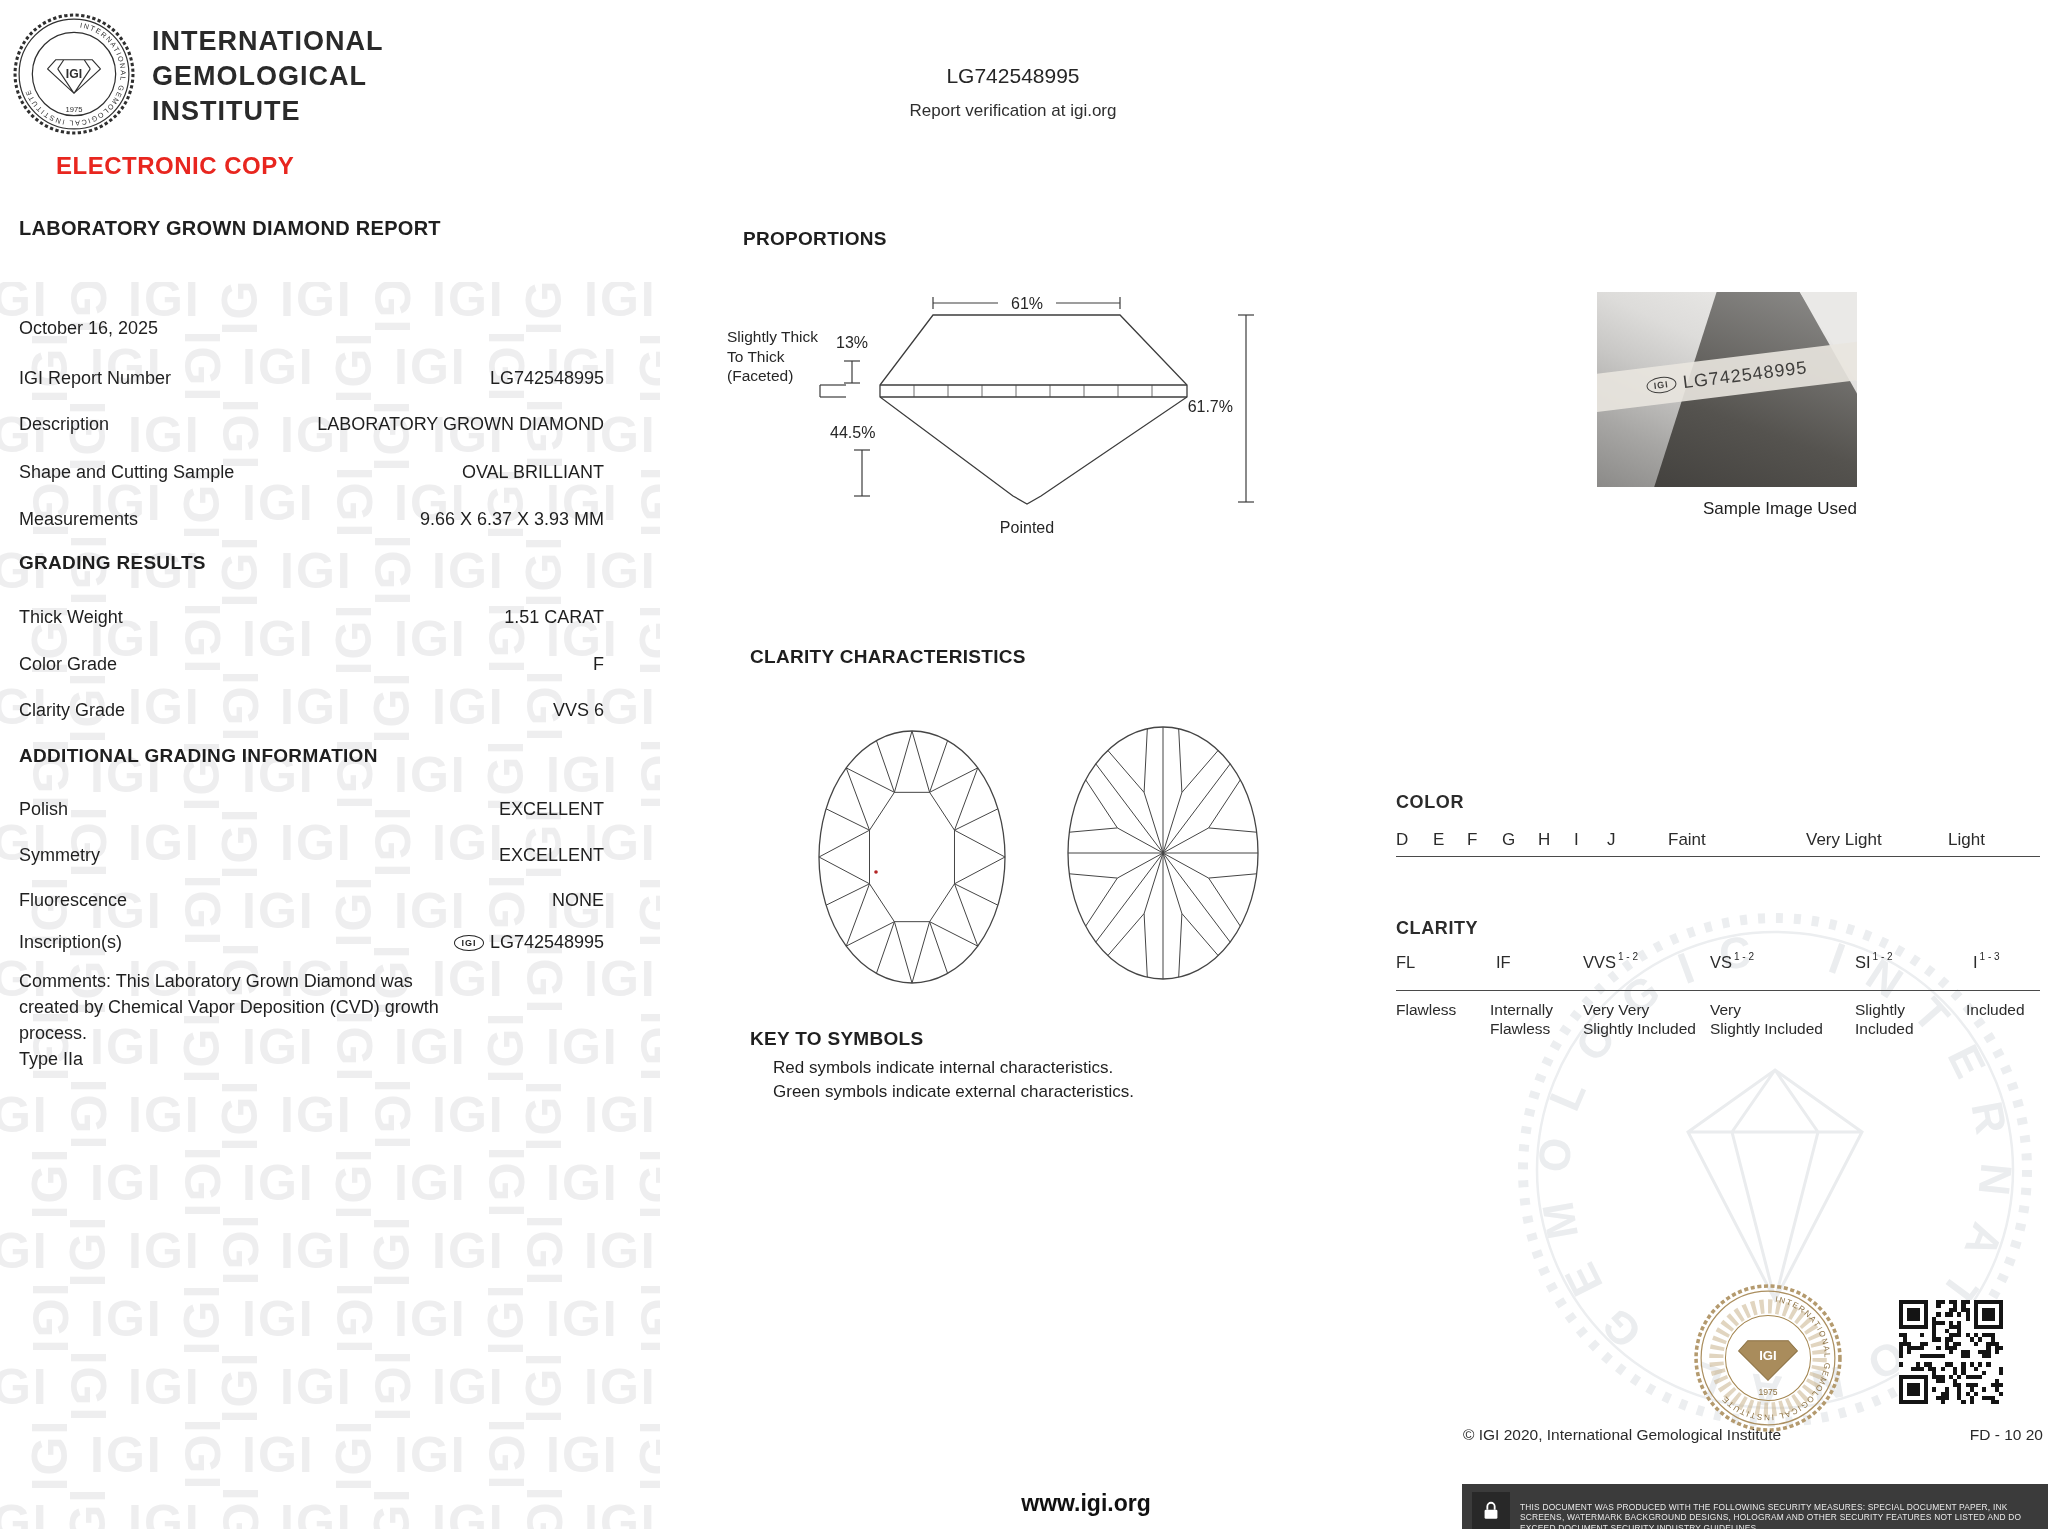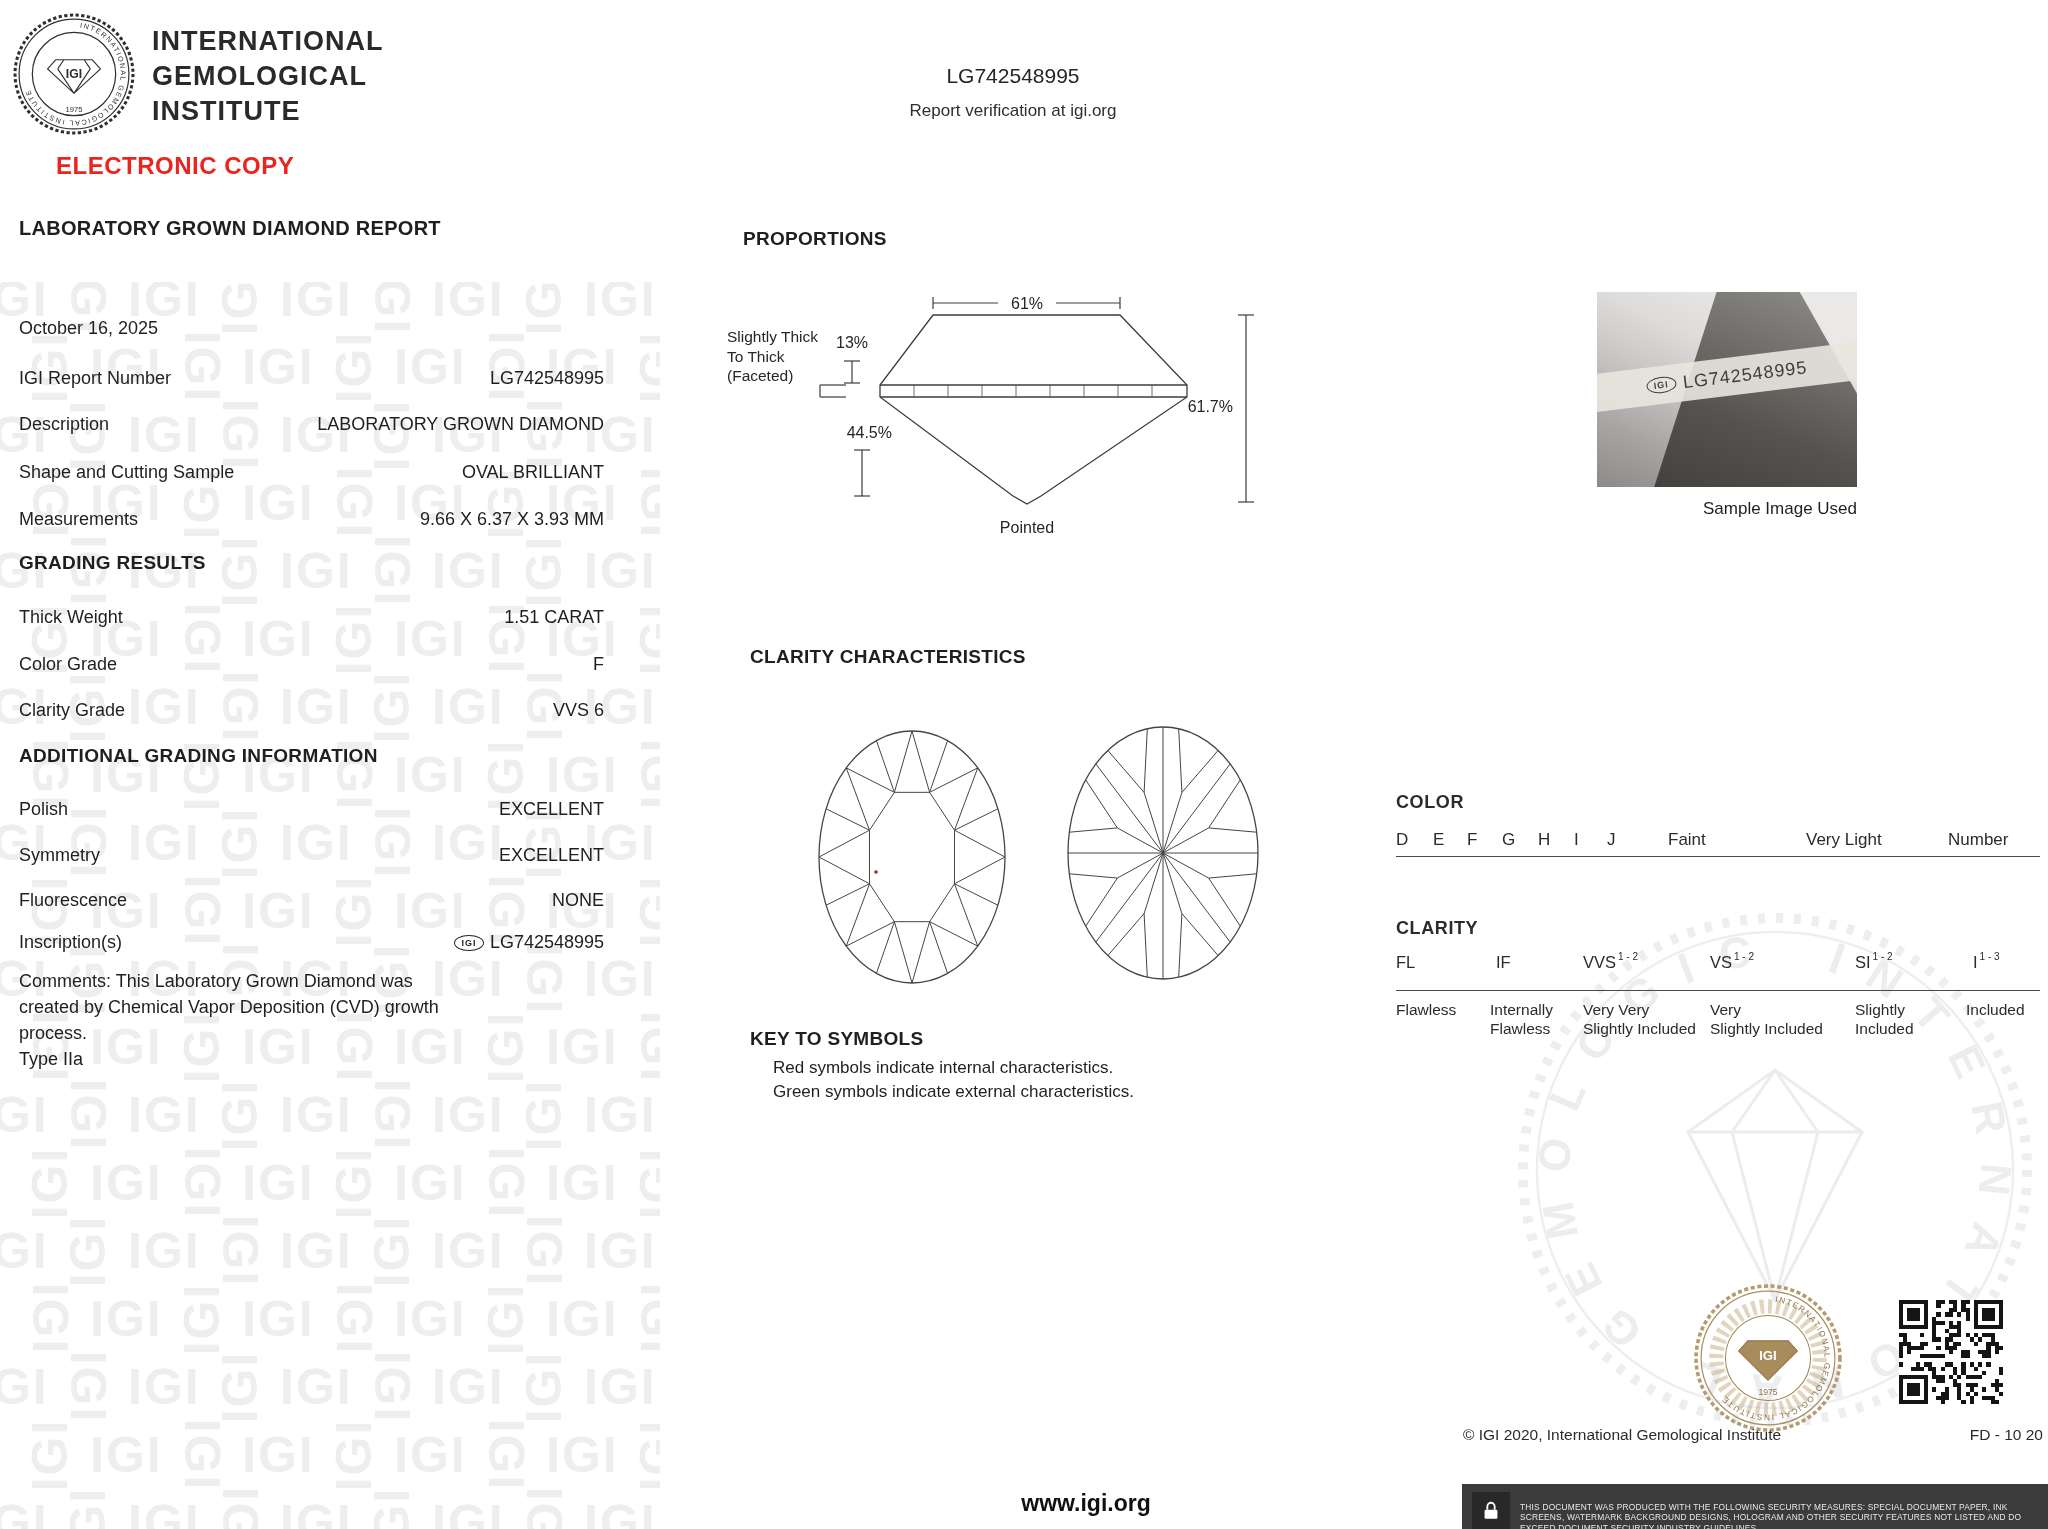--- a/index.html
+++ b/index.html
@@ -383,21 +383,21 @@
         <line x1="538" y1="212" x2="554" y2="212"></line>
     </g>
   </svg>
   <div class="prop-label" style="left:992px;top:295px;width:70px;text-align:center">61%</div>
   <div class="prop-label" style="left:830px;top:334px;width:44px;text-align:center">13%</div>
   <div class="prop-label" id="prop-girdle" style="left:727px;top:327px;width:118px">
     <div>Slightly Thick</div>
     <div>To Thick</div>
     <div>(Faceted)</div>
   </div>
-  <div class="prop-label" style="left:830px;top:424px;width:62px;text-align:right">44.5%</div>
+  <div class="prop-label" style="left:830px;top:424px;width:62px;text-align:left">44.5%</div>
   <div class="prop-label" style="left:1163px;top:398px;width:70px;text-align:right">61.7%</div>
   <div class="prop-label" style="left:972px;top:519px;width:110px;text-align:center">Pointed</div>
 
   <div id="sample-photo">
     <div class="ph-bg"></div>
     <div class="ph-dark"></div>
     <div class="ph-light"></div>
     <div class="ph-band">
       <span class="igi-mark">IGI</span>
       <span>LG742548995</span>
@@ -479,21 +479,21 @@
     <div class="scale-title">COLOR</div>
     <span class="cg" style="left:0">D</span>
     <span class="cg" style="left:37px">E</span>
     <span class="cg" style="left:71px">F</span>
     <span class="cg" style="left:106px">G</span>
     <span class="cg" style="left:142px">H</span>
     <span class="cg" style="left:178px">I</span>
     <span class="cg" style="left:211px">J</span>
     <span class="cg" style="left:272px">Faint</span>
     <span class="cg" style="left:410px">Very Light</span>
-    <span class="cg" style="left:552px">Number</span>
+    <span class="cg" style="left:552px">Light</span>
     <div class="scale-rule" style="top:64px"></div>
   </div>
 
   <div id="clarity-sec">
     <div class="scale-title">CLARITY</div>
     <span class="ccode" style="left:0"><span>FL</span><sup></sup></span>
     <span class="ccode" style="left:100px"><span>IF</span><sup></sup></span>
     <span class="ccode" style="left:187px"><span>VVS</span><sup>1 - 2</sup></span>
     <span class="ccode" style="left:314px"><span>VS</span><sup>1 - 2</sup></span>
     <span class="ccode" style="left:459px"><span>SI</span><sup>1 - 2</sup></span>

